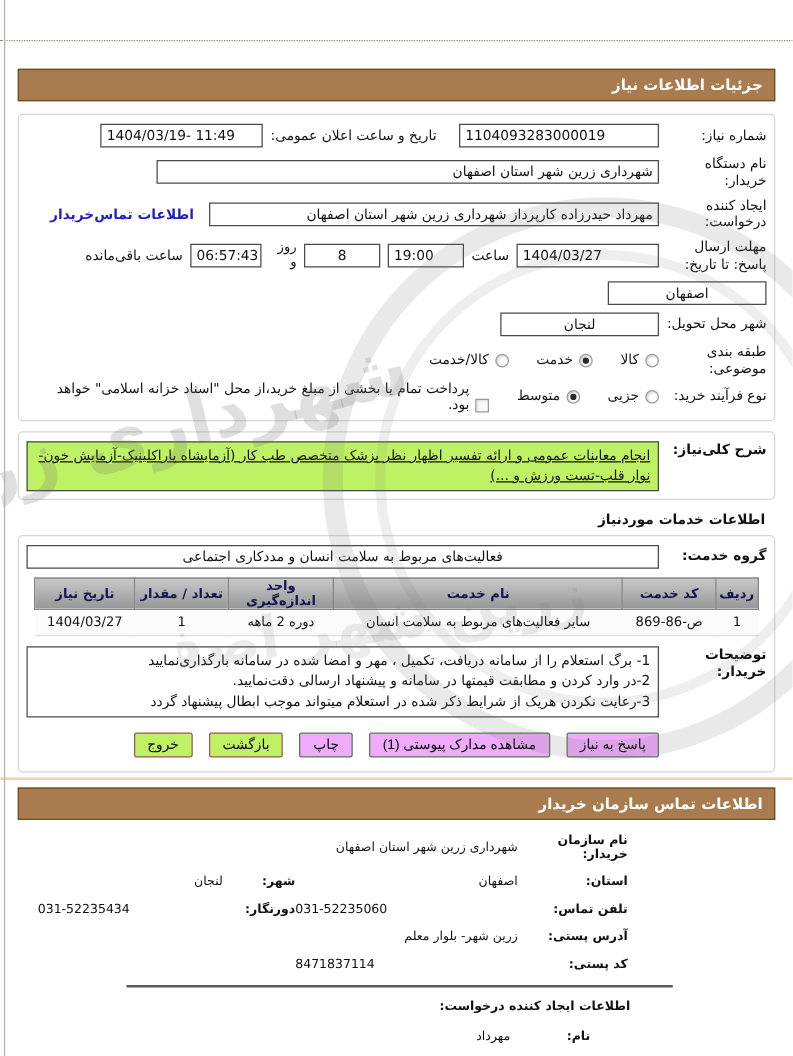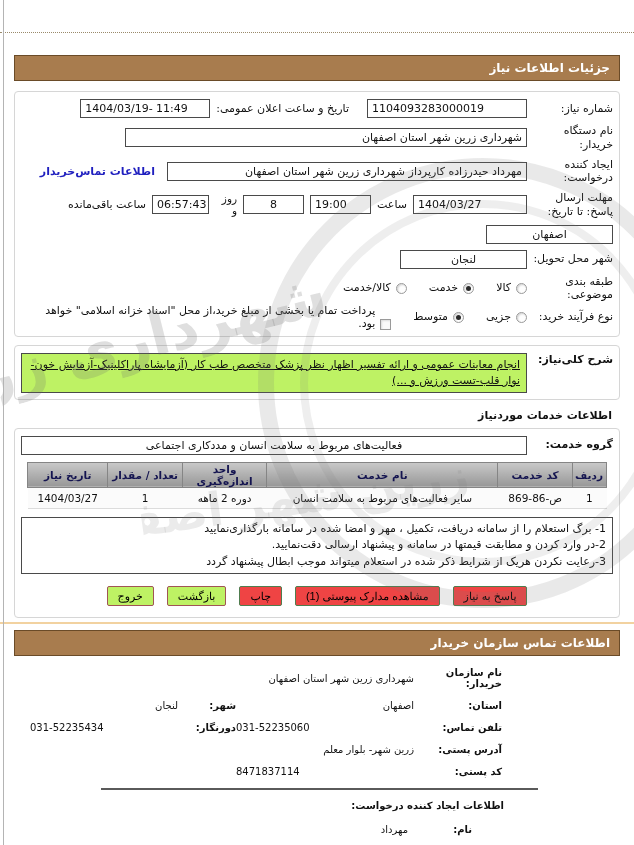--- a/index.html
+++ b/index.html
@@ -56,21 +56,21 @@
   table.svc td { height:21px; text-align:center; background:#fbfbfb;
                  border-bottom:1px solid #dcdcdc; padding:0 3px; overflow:hidden; white-space:nowrap; }
 
   .notes-row { margin-top:8px; align-items:flex-start; }
   .notesbox { flex:1; border:1px solid #4a4a4a; background:#fff; padding:3px 6px; line-height:1.5; }
   .notesbox span { display:block; }
 
   .btnrow { display:flex; justify-content:center; gap:13px; margin:12px 0 5px; }
   .btn { height:20px; line-height:17px; padding:0 10px; border-radius:2px; font-size:11px;
          cursor:pointer; white-space:nowrap; }
-  .btn-green { background:#ef4444; border:1px solid #4f7d4f; }
+  .btn-green { background:#f0abfc; border:1px solid #4f7d4f; }
   .btn-pink  { background:#bef264; border:1px solid #a05555; }
 
   .rule-orange { height:2px; background:#f2d2a0; margin-top:4px; }
 
   .cblock { margin:11px 132px 0 30px; font-size:10px; }
   .crow { display:flex; align-items:center; margin-bottom:11px; }
   .clabel { width:88px; font-weight:bold; flex-shrink:0; }
   .cval { width:178px; flex-shrink:0; }
   .clabel2 { width:58px; font-weight:bold; flex-shrink:0; }
   .cval2 { flex:1; }
@@ -219,20 +219,21 @@
         <td>ص-86-869</td>
         <td>سایر فعالیت‌های مربوط به سلامت انسان</td>
         <td>دوره 2 ماهه</td>
         <td>1</td>
         <td class="ltr">1404/03/27</td>
       </tr>
     </tbody>
   </table>
 
   <div class="row notes-row">
+    <span class="flabel bold">توضیحات خریدار:</span>
     <span class="notesbox">
       <span>1- برگ استعلام را از سامانه  دریافت، تکمیل ، مهر و امضا شده در سامانه  بارگذاری‌نمایید</span>
       <span>2-در وارد کردن و مطابقت قیمتها در سامانه و پیشنهاد ارسالی دقت‌نمایید.</span>
       <span>3-رعایت نکردن هریک از شرایط  ذکر شده در استعلام میتواند موجب ابطال  پیشنهاد گردد</span>
     </span>
   </div>
 
   <div class="btnrow">
     <button class="btn btn-green">پاسخ به نیاز</button>
     <button class="btn btn-green">مشاهده مدارک پیوستی (1)</button>

